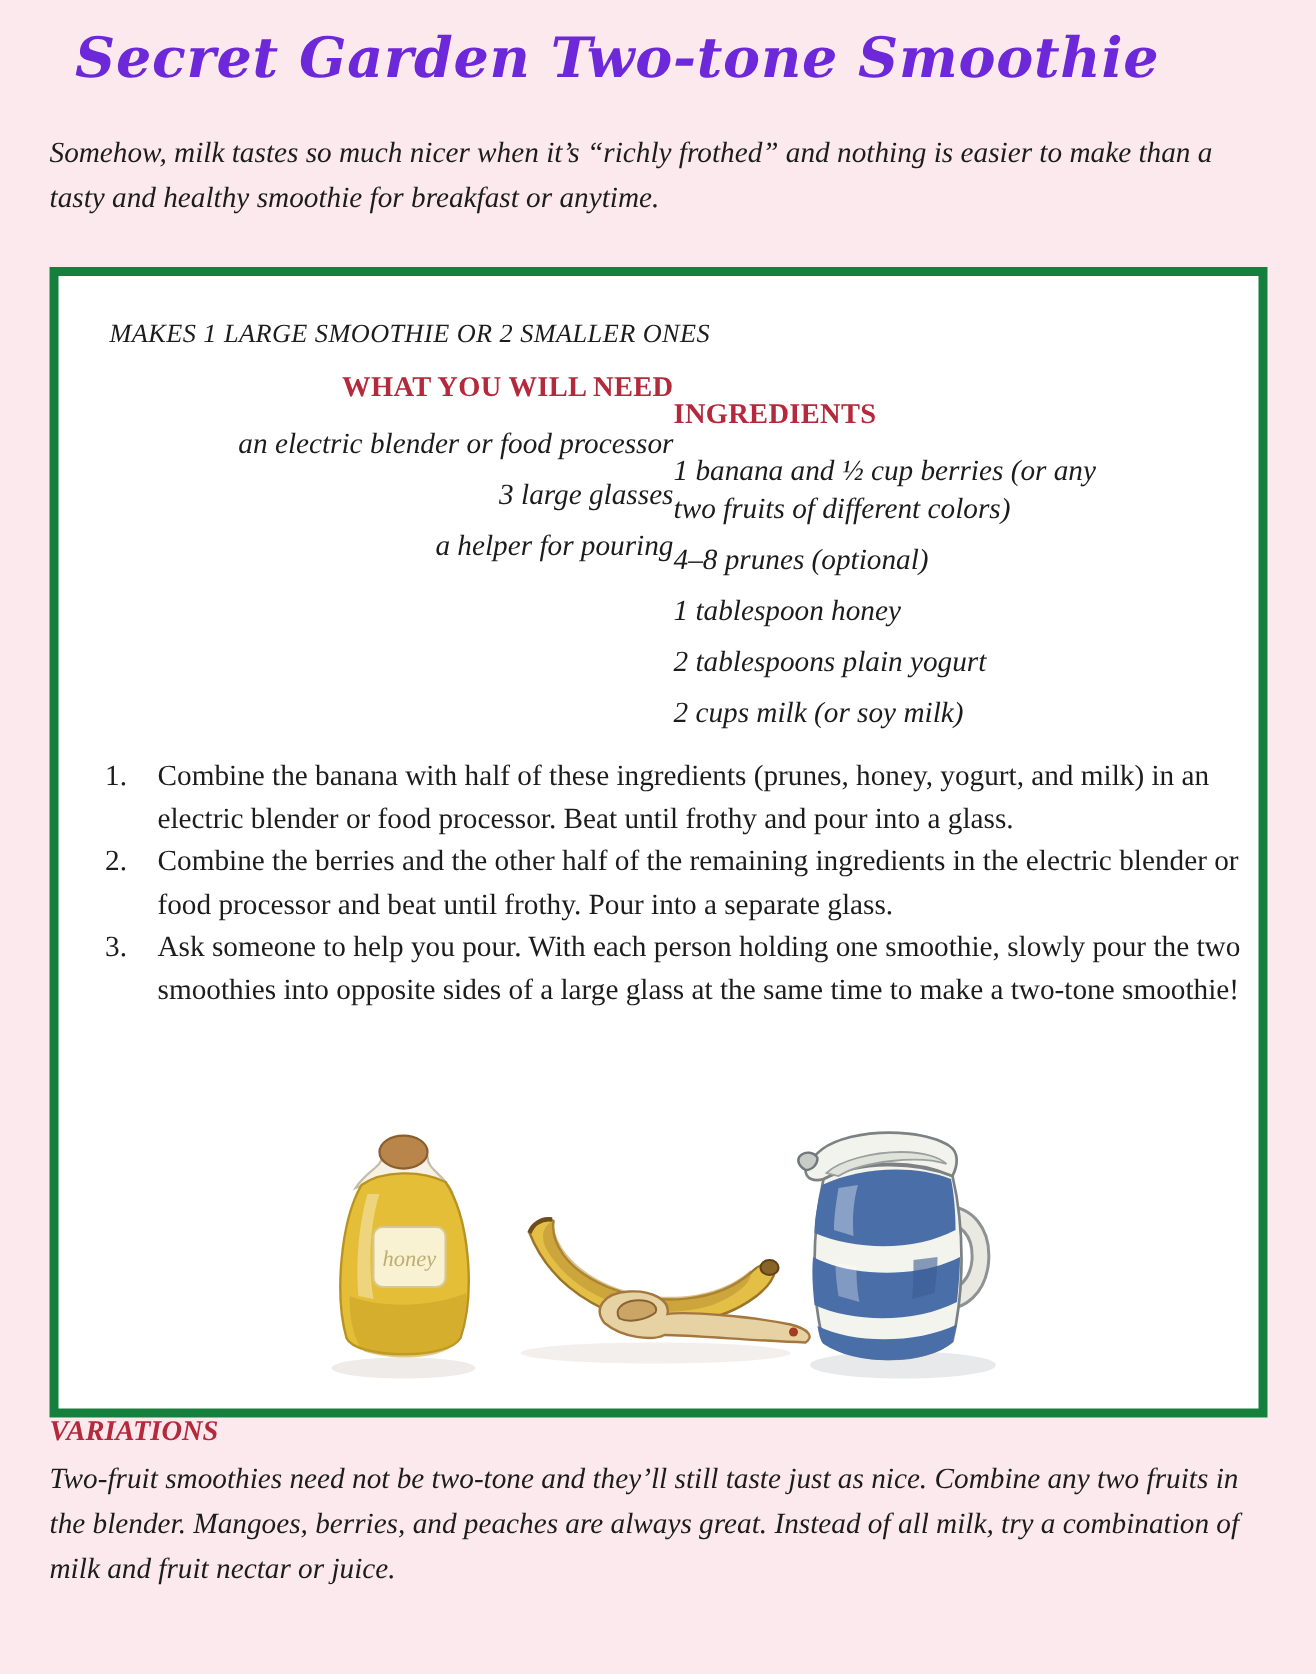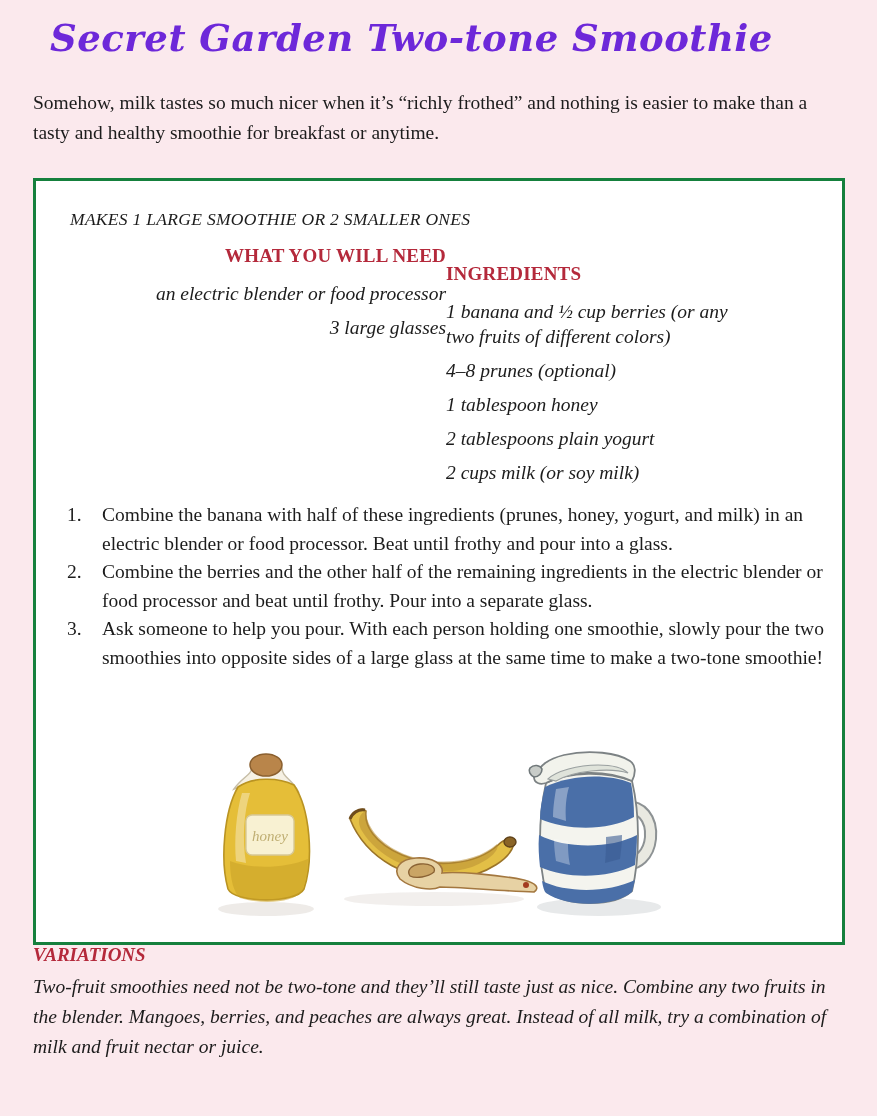--- a/index.html
+++ b/index.html
@@ -14,26 +14,26 @@
   .page-title{
     position:absolute;top:16px;left:0;width:823px;
     text-align:center;
     font-family:"DejaVu Serif", serif;
     font-style:italic;font-weight:bold;
     font-size:37px;letter-spacing:0.5px;
     color:#6d28d9;
   }
   .intro{
     position:absolute;top:88px;left:33px;width:812px;
-    font-size:19.5px;line-height:1.55;
+    font-style:italic;font-size:19.5px;line-height:1.55;
   }
   .card{
     position:absolute;top:178px;left:33px;width:812px;height:767px;
     background:#ffffff;
-    border:3px solid #15803d;
+    border:6px solid #15803d;
     box-sizing:border-box;
   }
   .yield-line{
     position:absolute;top:28px;left:34px;
     font-style:italic;font-size:17.5px;letter-spacing:0.3px;
   }
   .columns{position:absolute;top:64px;left:34px;width:740px;display:flex;}
   .col-left{width:376px;text-align:right;}
   .col-right{width:300px;margin-top:18px;}
   .col-heading{
@@ -62,20 +62,21 @@
 
 <div class="card">
 
   <div class="yield-line">MAKES 1 LARGE SMOOTHIE OR 2 SMALLER ONES</div>
 
   <div class="columns">
     <div class="col-left">
       <p class="col-heading">WHAT YOU WILL NEED</p>
       <p class="need-item">an electric blender or food processor</p>
       <p class="need-item">3 large glasses</p>
+      <p class="need-item">a helper for pouring</p>
     </div>
     <div class="col-right">
       <p class="col-heading">INGREDIENTS</p>
       <p class="ing-item">1 banana and ½ cup berries (or any two fruits of different colors)</p>
       <p class="ing-item">4–8 prunes (optional)</p>
       <p class="ing-item">1 tablespoon honey</p>
       <p class="ing-item">2 tablespoons plain yogurt</p>
       <p class="ing-item">2 cups milk (or soy milk)</p>
     </div>
   </div>

